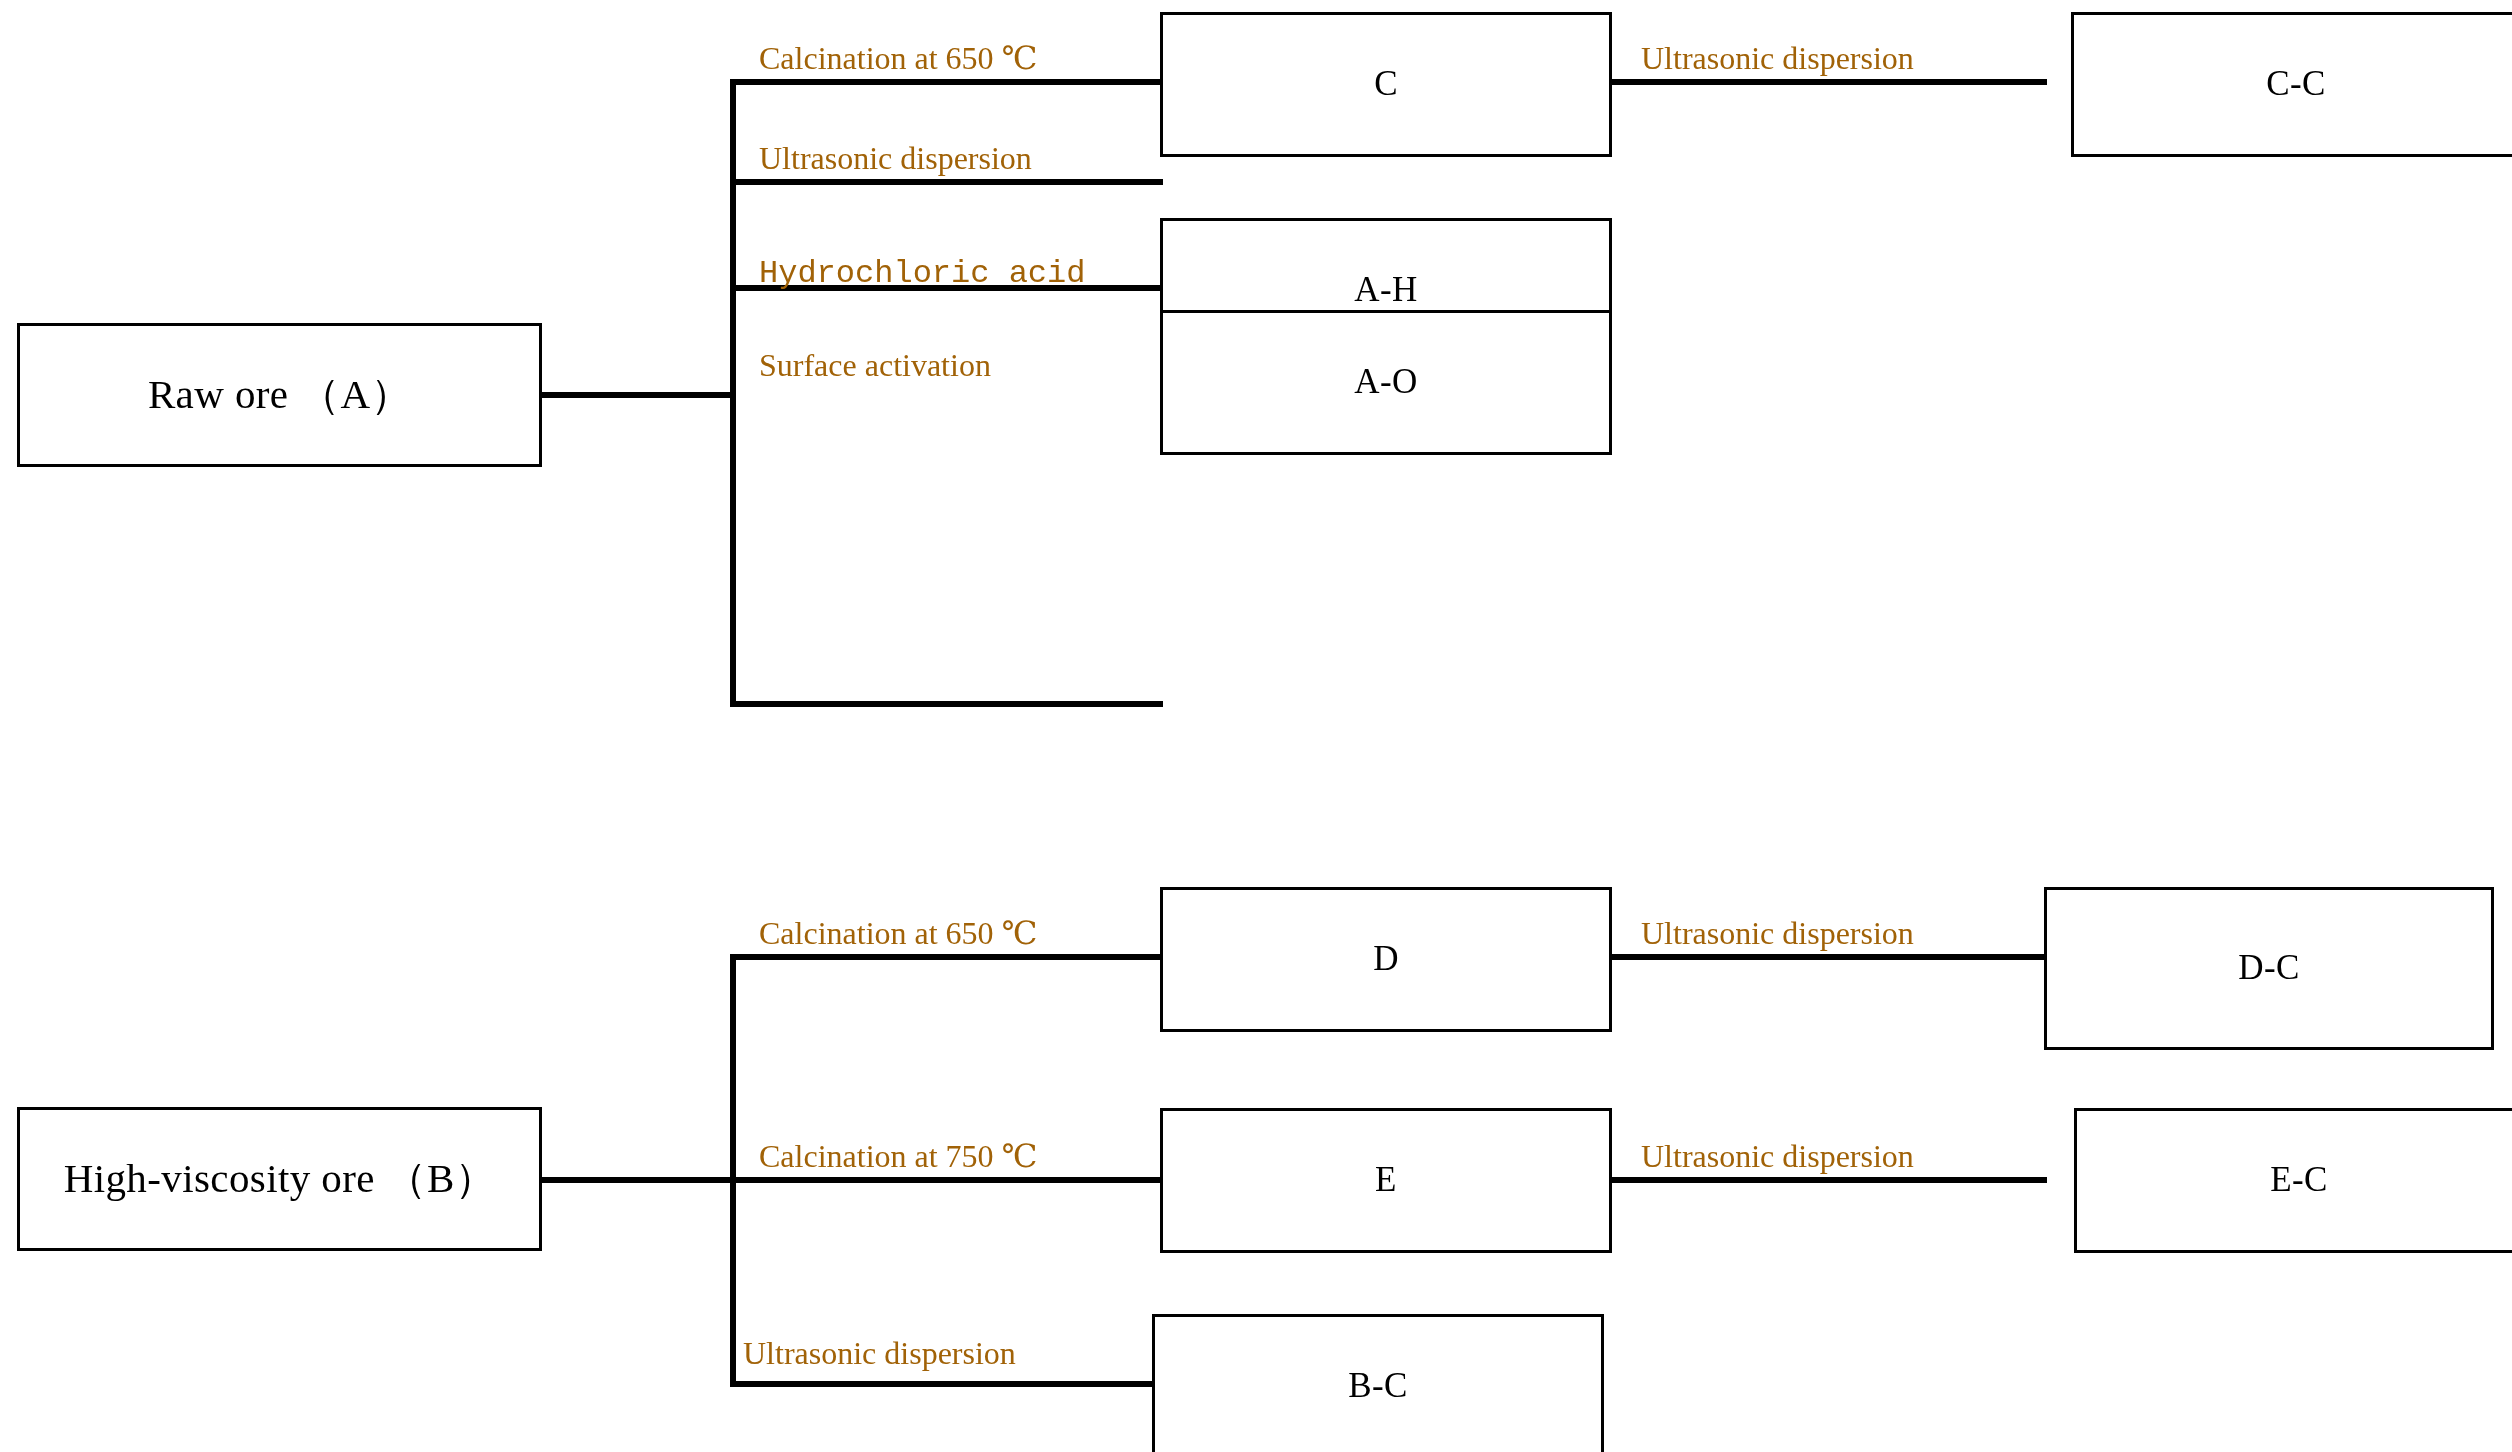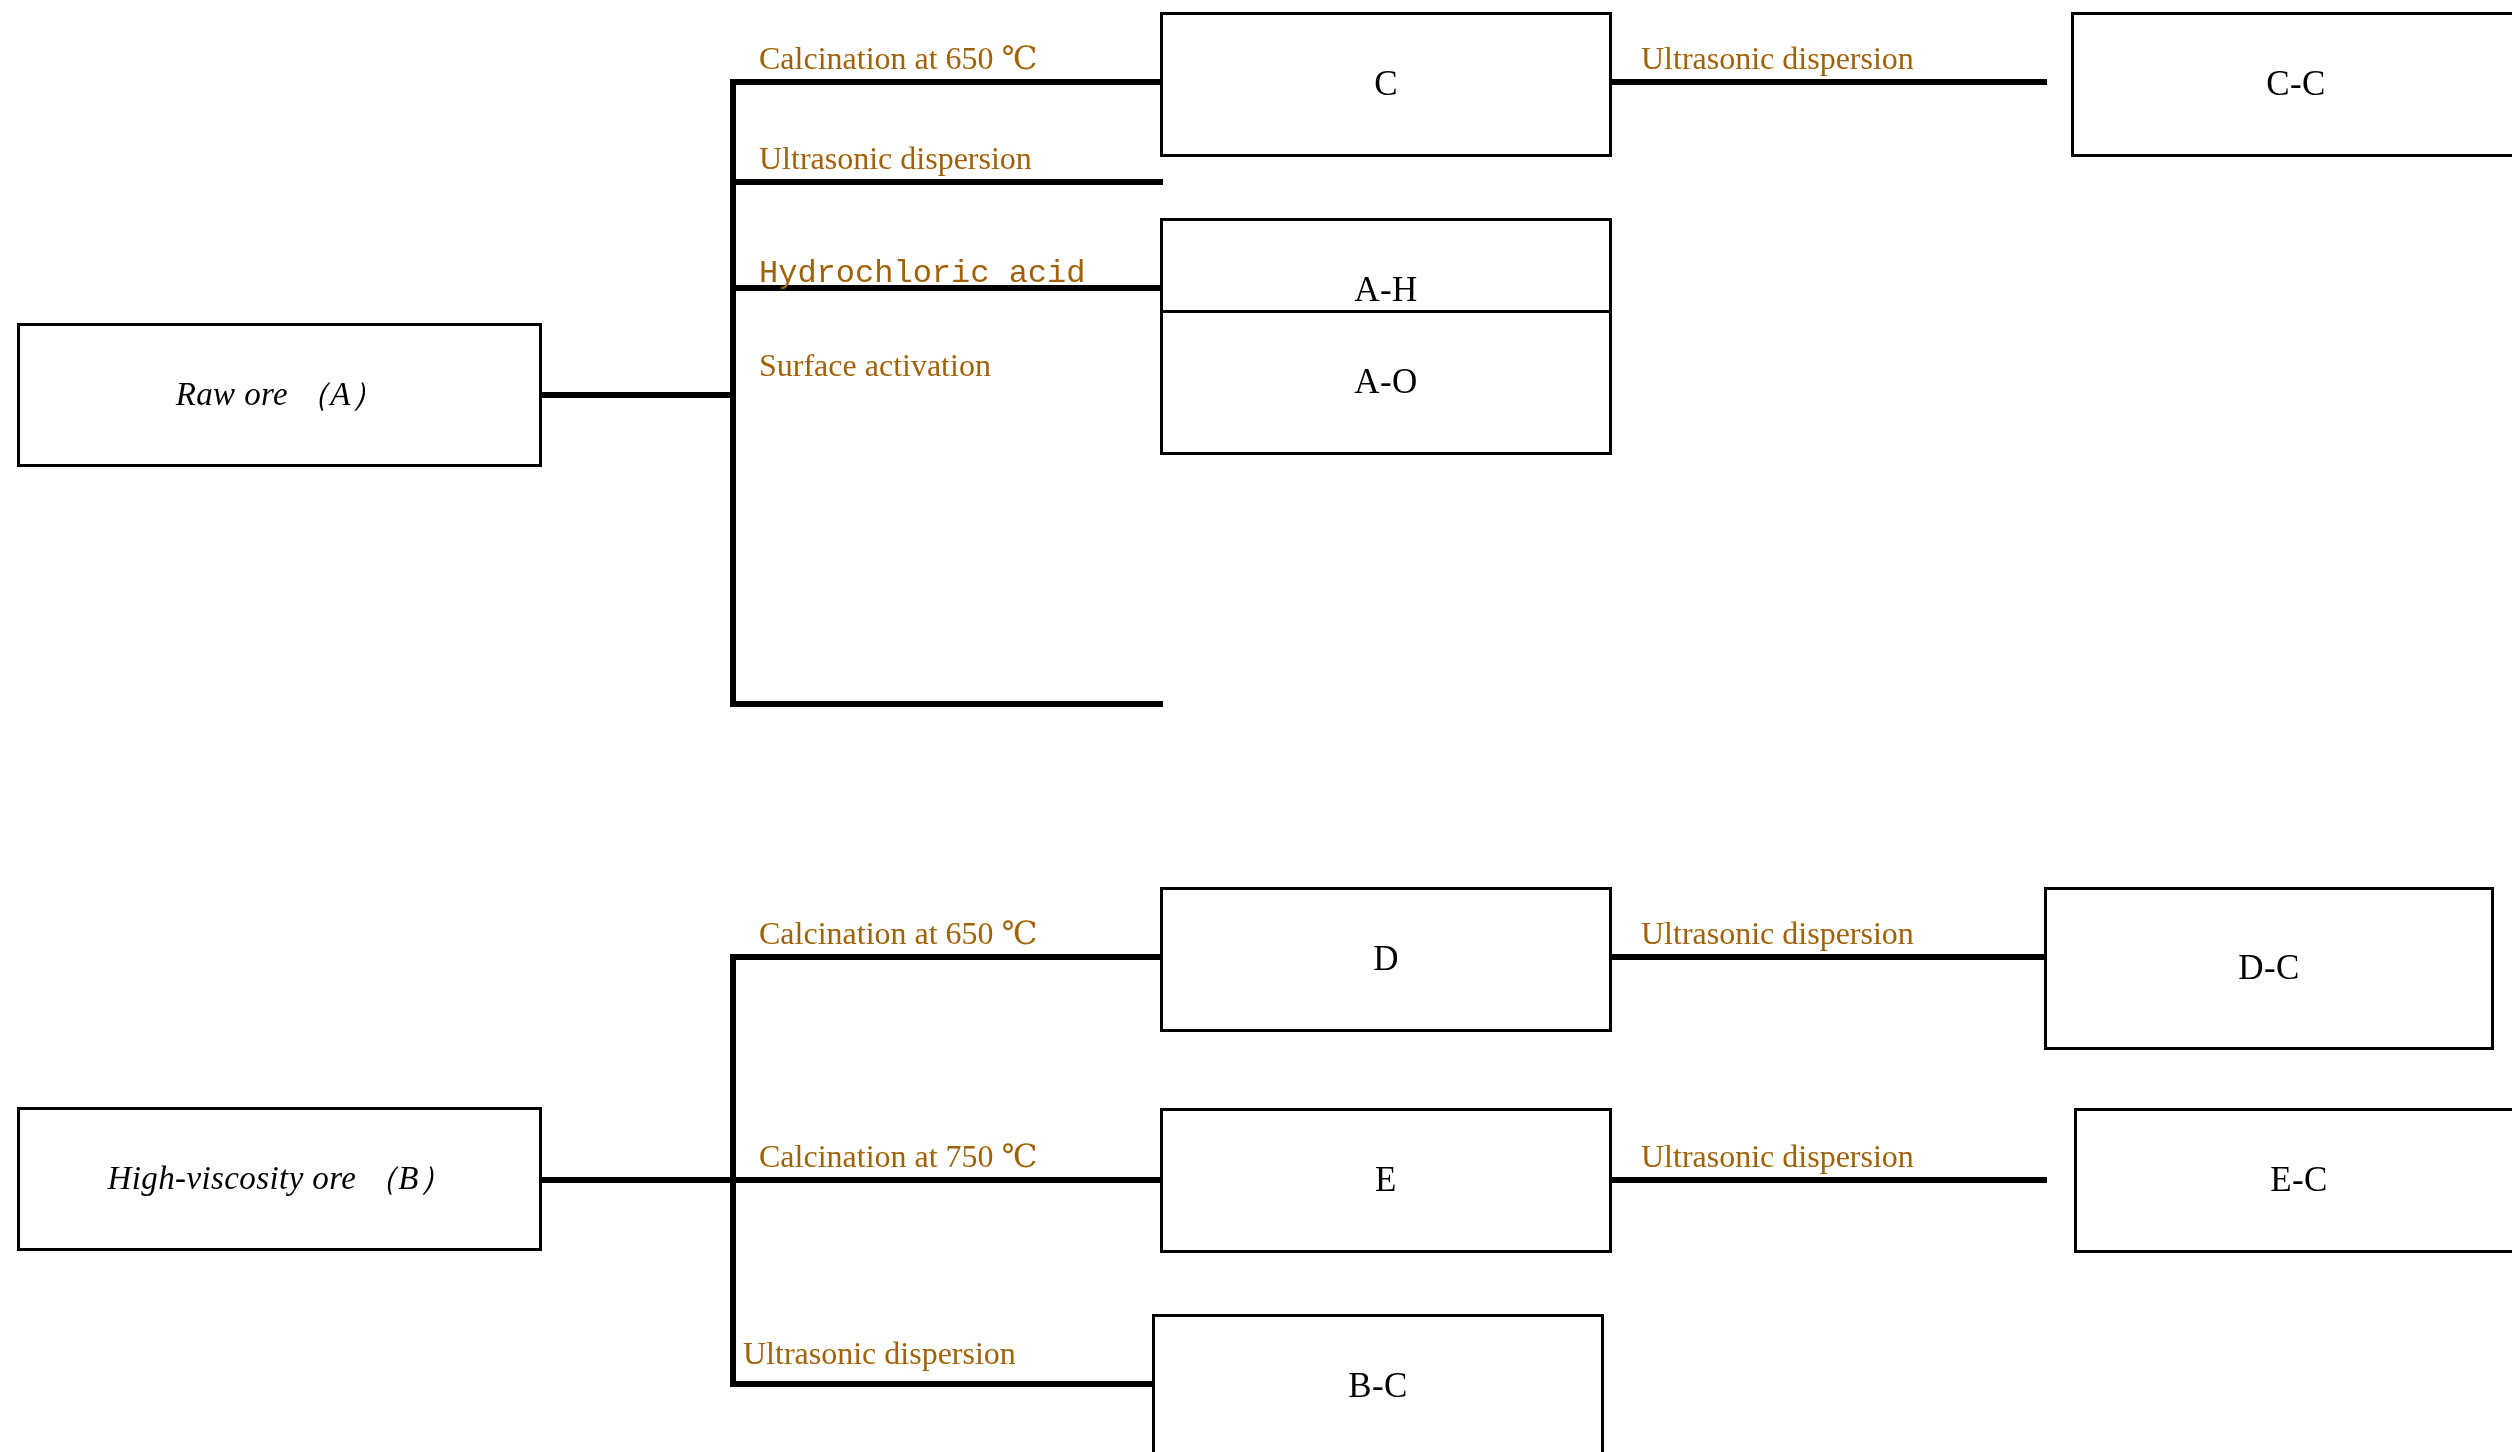--- a/index.html
+++ b/index.html
@@ -28,22 +28,21 @@
     display: flex;
     align-items: center;
     justify-content: center;
     text-align: center;
     font-size: 35px;
     line-height: 1.15;
     letter-spacing: 0.4px;
     z-index: 3;
   }
   .node.source {
-    font-size: 33px;
-    font-style: italic;
+    font-size: 41px;
   }
   
   .hline {
     position: absolute;
     background: #000000;
     height: 5.5px;
     z-index: 2;
   }
   .vline {
     position: absolute;

